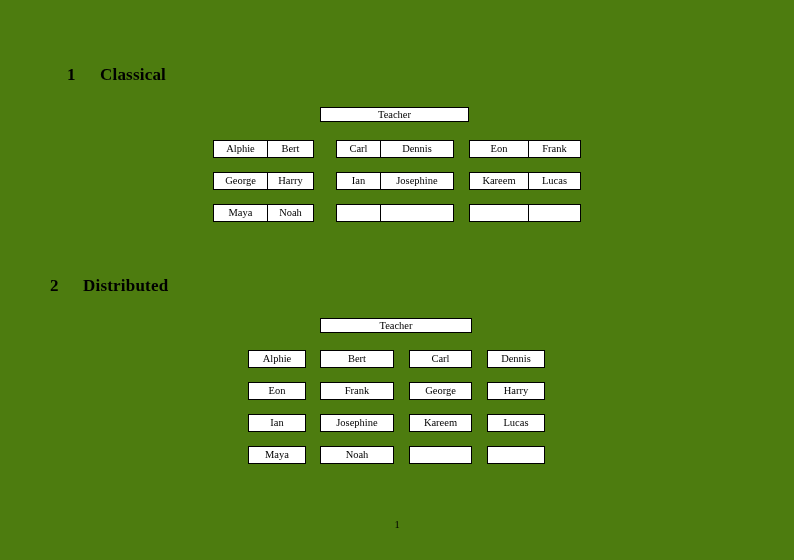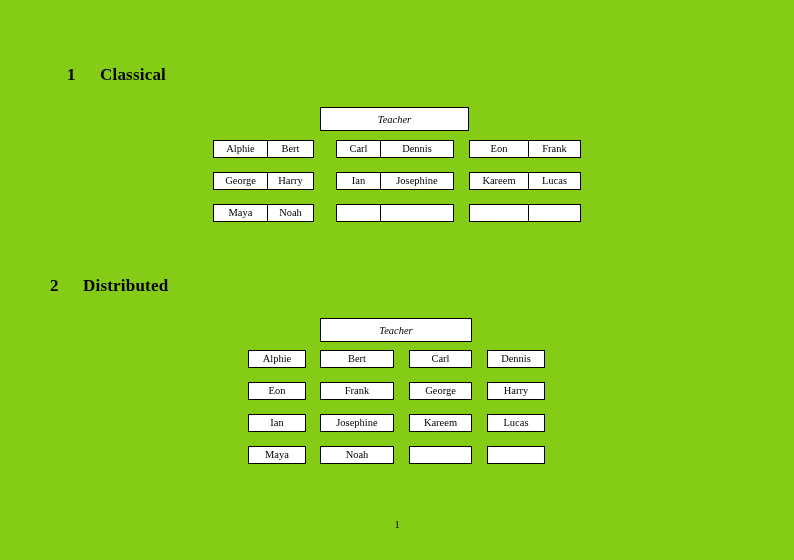--- a/index.html
+++ b/index.html
@@ -12,21 +12,21 @@
     height: 560px;
     position: relative;
     overflow: hidden;
     font-family: "Liberation Serif", "DejaVu Serif", serif;
     color: #000000;
   }
 
   .page {
     position: absolute;
     inset: 0;
-    background: #84cc16;
+    background: #4d7c0f;
   }
 
   
   .section-heading {
     position: absolute;
     font-weight: bold;
     font-size: 17px;
     line-height: 1;
     white-space: nowrap;
     letter-spacing: 0.2px;
@@ -61,28 +61,27 @@
   .group .cell + .cell {
     margin-left: -1px;
   }
   
 
   
   .teacher-bar {
     position: absolute;
     box-sizing: border-box;
     border: 1px solid #000000;
-    height: 24px;
+    height: 15px;
     display: flex;
     align-items: center;
     justify-content: center;
     font-size: 10.5px;
     background: #ffffff;
     white-space: nowrap;
-    font-style: italic;
   }
   #teacher-classical   { left: 320px; top: 107px; width: 149px; }
   #teacher-distributed { left: 320px; top: 318px; width: 152px; }
 
   
   
   .s1-a { left: 213px; }
   .s1-a .c0 { width: 55px; }
   .s1-a .c1 { width: 47px; }
   

